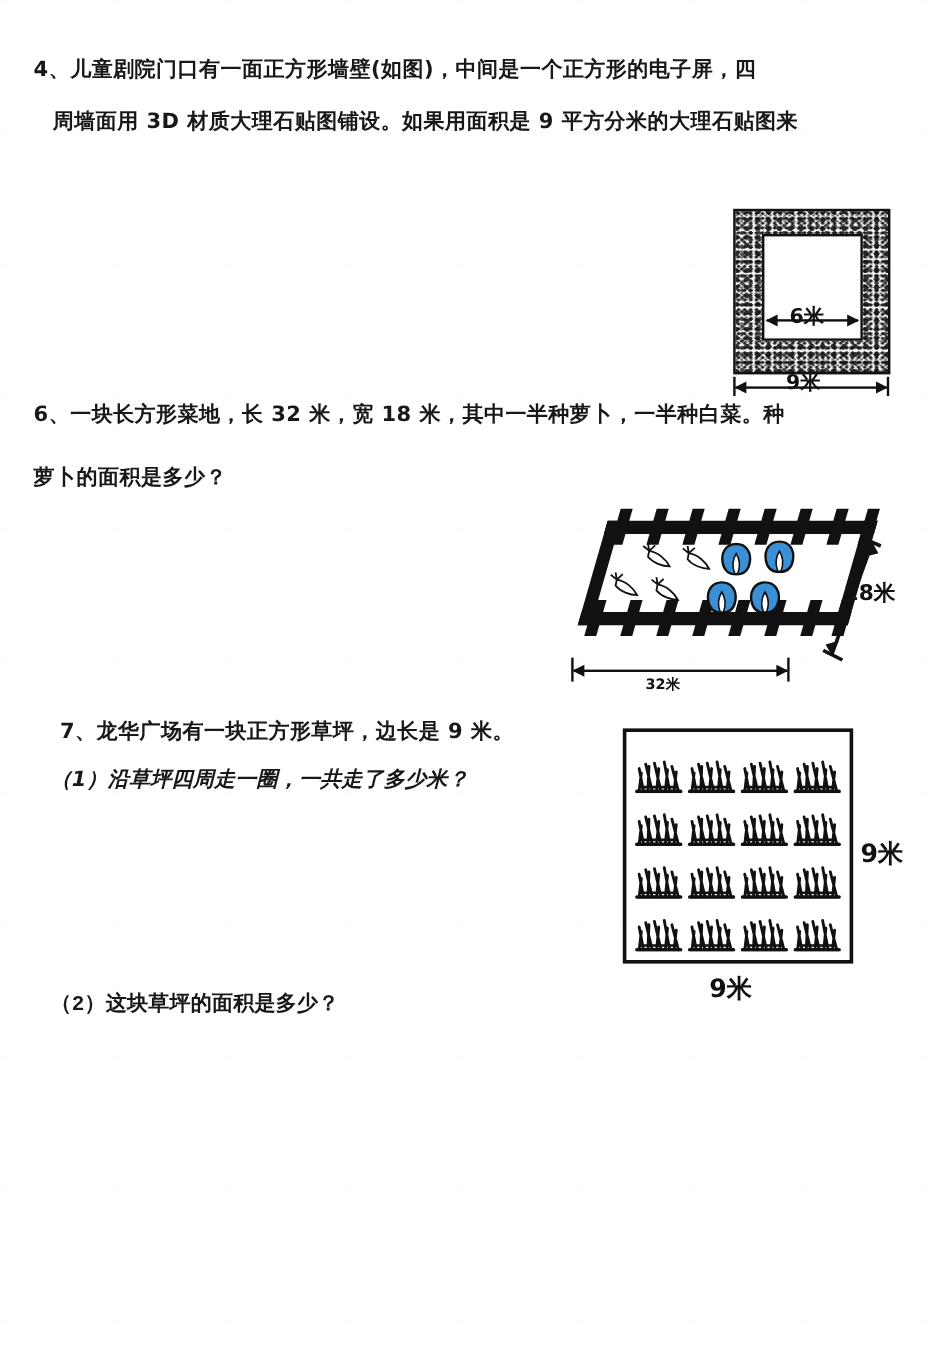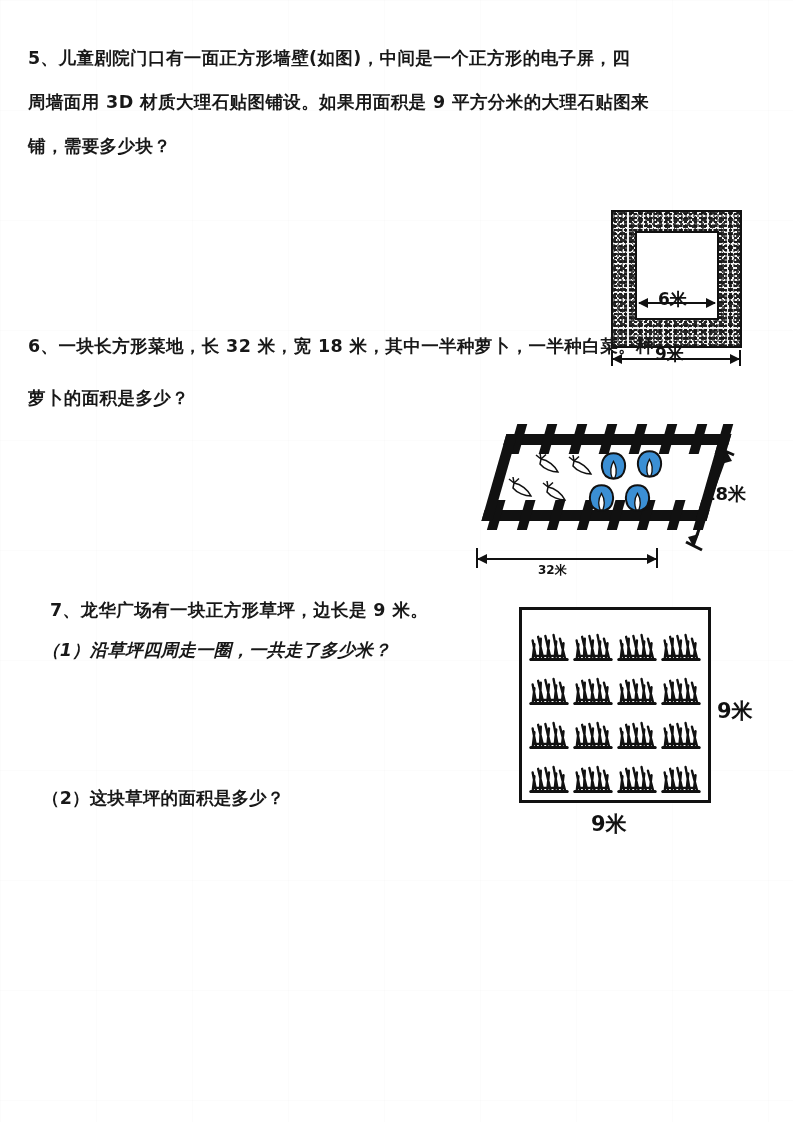--- a/index.html
+++ b/index.html
@@ -27,21 +27,21 @@
     font-weight:700;
     font-size:17.5px;
     color:#181818;
     line-height:44px;
     letter-spacing:0.4px;
     white-space:nowrap;
   }
   .q-indent{letter-spacing:0.2px;}
 
   
-  .wall-fig{position:absolute;left:611px;top:174px;width:131px;height:144px;margin-top:36px;}
+  .wall-fig{position:absolute;left:611px;top:174px;width:131px;height:144px;}
   .wall-outer{
     position:absolute;left:0;top:0;width:131px;height:138px;
     border:2.5px solid #111;
     box-sizing:border-box;
     background-color:#f2f2f2;
     background-image:
       radial-gradient(rgba(20,20,20,.95) 42%, transparent 43%),
       radial-gradient(rgba(20,20,20,.75) 38%, transparent 39%),
       radial-gradient(rgba(40,40,40,.6) 34%, transparent 35%),
       radial-gradient(rgba(10,10,10,.85) 40%, transparent 41%);
@@ -94,23 +94,22 @@
   }
   .grass-cell{display:flex;align-items:flex-end;justify-content:center;}
 </style>
 </head>
 <body>
 
 <div class="paper-grid"></div>
 
 <div class="page">
 
-  <div class="qtext" style="left:28px;top:36px;">5、儿童剧院门口有一面正方形墙壁(如图)，中间是一个正方形的电子屏，四</div>
-  <div class="qtext" style="left:28px;top:80px;">周墙面用 3D 材质大理石贴图铺设。如果用面积是 9 平方分米的大理石贴图来</div>
-  <div class="qtext" style="left:28px;top:124px;">铺，需要多少块？</div>
+  <div class="qtext" style="left:28px;top:36px;">4、儿童剧院门口有一面正方形墙壁(如图)，中间是一个正方形的电子屏，四</div>
+  <div class="qtext" style="left:44px;top:80px;">周墙面用 3D 材质大理石贴图铺设。如果用面积是 9 平方分米的大理石贴图来</div>
 
   <div class="wall-fig">
     <div class="wall-outer"></div>
     <div class="wall-inner"></div>
 
     <div class="dim-arrow" style="left:28px;top:92px;width:76px;"></div>
     <div class="dim-label" style="left:47px;top:78px;font-size:17px;">6米</div>
 
     <div class="tick" style="left:0px;top:140px;height:16px;"></div>
     <div class="tick" style="left:128px;top:140px;height:16px;"></div>
@@ -206,21 +205,21 @@
       <line x1="33" y1="2" x2="49" y2="9" stroke="#111" stroke-width="3"></line>
       <line x1="1" y1="96" x2="17" y2="104" stroke="#111" stroke-width="3"></line>
       <polygon points="42,6 36,18 47,15" fill="#111"></polygon>
       <polygon points="8,100 14,88 3,91" fill="#111"></polygon>
     </svg>
     <div class="dim-label" style="left:233px;top:60px;font-size:18px;">18米</div>
   </div>
 
   <div class="qtext" style="left:28px;top:588px;margin-left:22px;">7、龙华广场有一块正方形草坪，边长是 9 米。</div>
   <div class="qtext q-indent" style="left:42px;top:628px;font-style:italic;">（1）沿草坪四周走一圈，一共走了多少米？</div>
-  <div class="qtext q-indent" style="left:42px;top:776px;">（2）这块草坪的面积是多少？</div>
+  <div class="qtext q-indent" style="left:42px;top:816px;font-family:Liberation Mono, monospace;">（2）这块草坪的面积是多少？</div>
 
   <div class="lawn-fig">
     <div class="lawn-box"></div>
     <div class="grass-grid">
       <div class="grass-cell">
           <svg width="40" height="32" viewBox="0 0 44 34">
             <g stroke="#111" stroke-width="2.6" fill="none" stroke-linecap="round">
               <path d="M4 33 L6 16 M8 33 L4 12 M12 33 L13 10 M16 33 L10 8 M20 33 L22 12 M24 33 L18 7 M28 33 L30 13 M32 33 L27 6 M36 33 L38 15 M40 33 L34 10"></path>
               <path d="M2 33 H42" stroke-width="3.4"></path>
               <path d="M6 29 H38" stroke-width="2.4"></path>

